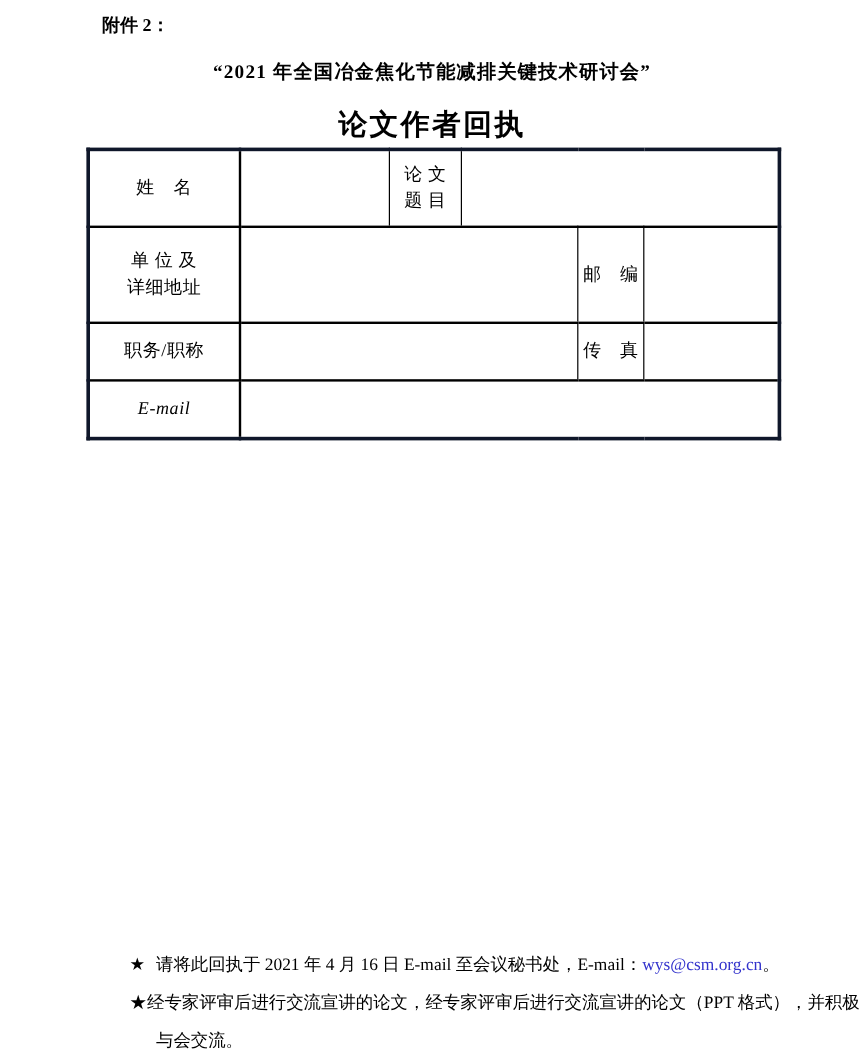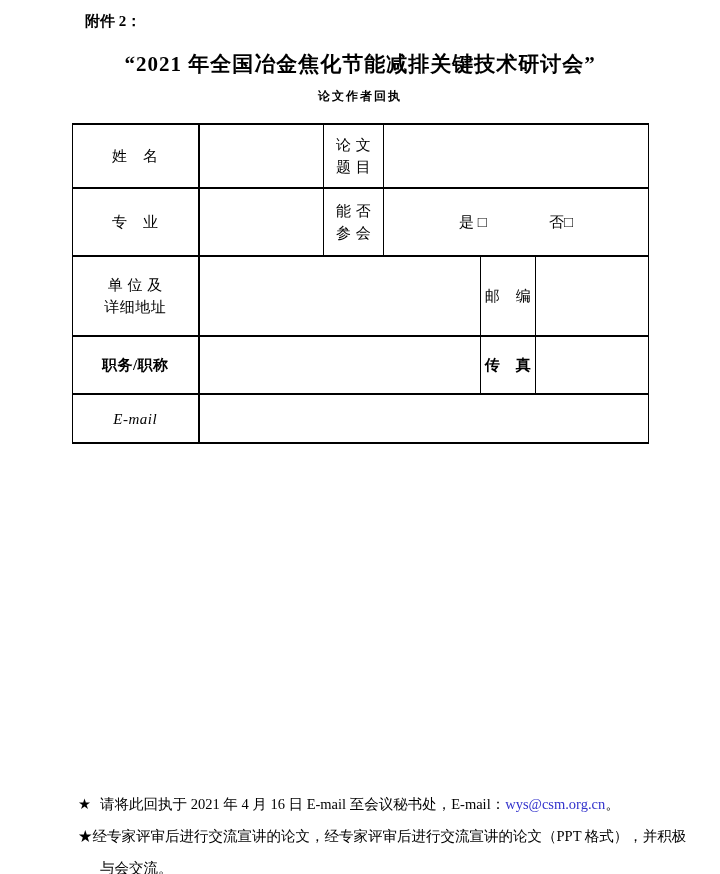--- a/index.html
+++ b/index.html
@@ -17,77 +17,77 @@
     left: 85px;
     top: 12px;
     font-size: 15px;
     font-weight: bold;
   }
   .title {
     position: absolute;
     left: 0; right: 0;
     top: 50px;
     text-align: center;
-    font-size: 21px;
+    font-size: 16px;
     font-weight: bold;
     letter-spacing: 1px;
   }
   .subtitle {
     position: absolute;
     left: 0; right: 0;
     top: 88px;
     text-align: center;
-    font-size: 12px;
+    font-size: 24px;
     font-weight: bold;
     letter-spacing: 2px;
   }
   table.form-table {
     position: absolute;
     left: 72px;
     top: 123px;
     width: 576px;
     border-collapse: collapse;
     table-layout: fixed;
-    border: 1px solid #0f172a;
+    border: 3px solid #0f172a;
   }
   table.form-table td {
     border: 1px solid #000000;
     border-top-width: 2px;
     border-bottom-width: 2px;
     padding: 0;
     font-size: 15px;
     text-align: center;
     vertical-align: middle;
     white-space: pre-line;
     line-height: 22px;
     overflow: hidden;
   }
   table.form-table td.label-cell { letter-spacing: 0.5px; }
   table.form-table tr td:first-child { border-right-width: 2px; }
   tr.r1 { height: 64px; }
   tr.r2 { height: 62px; }
   tr.r3 { height: 80px; }
-  tr.r4 { height: 58px; font-weight: bold; }
+  tr.r4 { height: 48px; }
   tr.r5 { height: 42px; }
   tr.r6 { height: 49px; font-style: italic; }
   tr.r7 { height: 333px; }
   .attend-options {
     display: flex;
     justify-content: center;
     align-items: center;
     gap: 62px;
   }
   .notes {
     position: absolute;
     left: 78px;
     top: 788px;
     width: 566px;
     font-size: 14.5px;
   }
-  .note-line { line-height: 32px; white-space: nowrap; }
+  .note-line { line-height: 32px; white-space: nowrap; margin-left: 30px; }
   .note-line .star-gap { margin-right: 9px; }
   .note-line.indent { padding-left: 22px; }
   .email-link {
     color: #3333cc;
     text-decoration: none;
     cursor: pointer;
   }
 </style>
 </head>
 <body>
@@ -108,32 +108,20 @@
       <col style="width:55px">
       <col style="width:113px">
     </colgroup>
     <tbody>
       <tr class="r1">
         <td class="label-cell">姓　名</td>
         <td></td>
         <td class="label-cell">论 文
 题 目</td>
         <td colspan="4"></td>
-      </tr>
-      <tr class="r2">
-        <td class="label-cell">专　业</td>
-        <td></td>
-        <td class="label-cell">能 否
-参 会</td>
-        <td colspan="4">
-          <div class="attend-options">
-            <span>是 □</span>
-            <span>否□</span>
-          </div>
-        </td>
       </tr>
       <tr class="r3">
         <td class="label-cell">单 位 及
 详细地址</td>
         <td colspan="4"></td>
         <td class="label-cell">邮　编</td>
         <td></td>
       </tr>
       <tr class="r4">
         <td class="label-cell">职务/职称</td>

